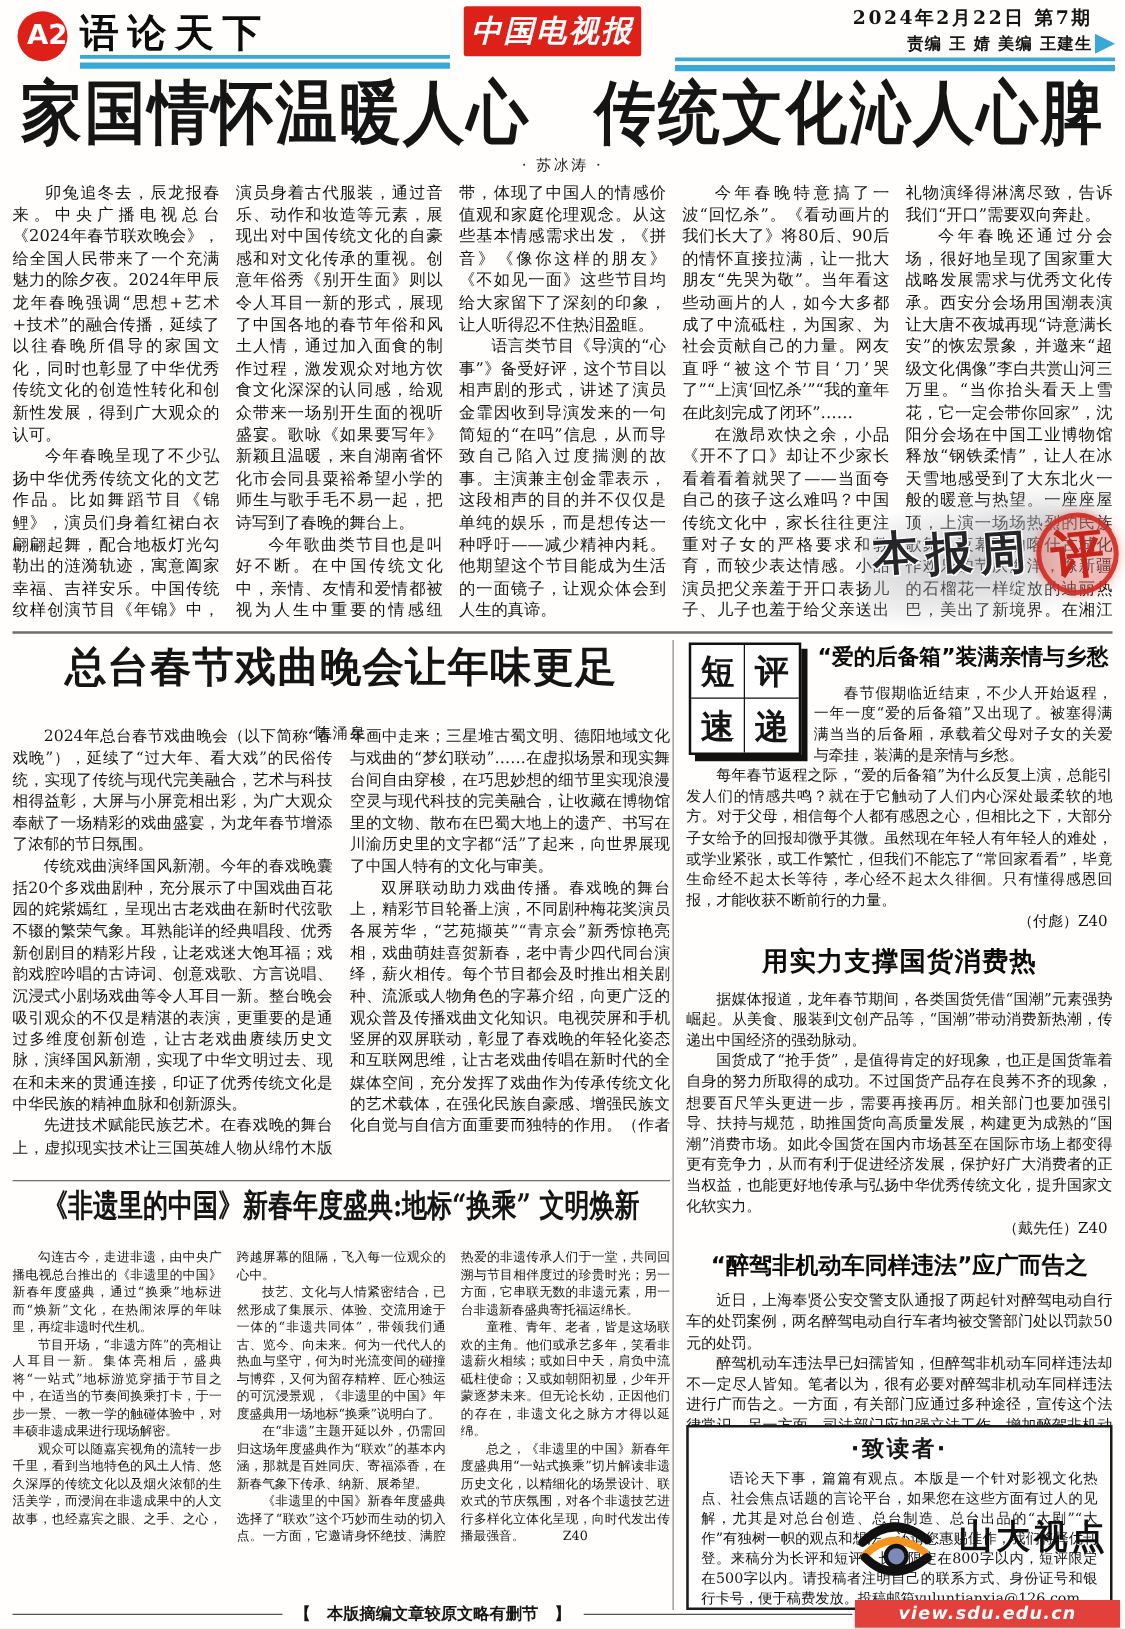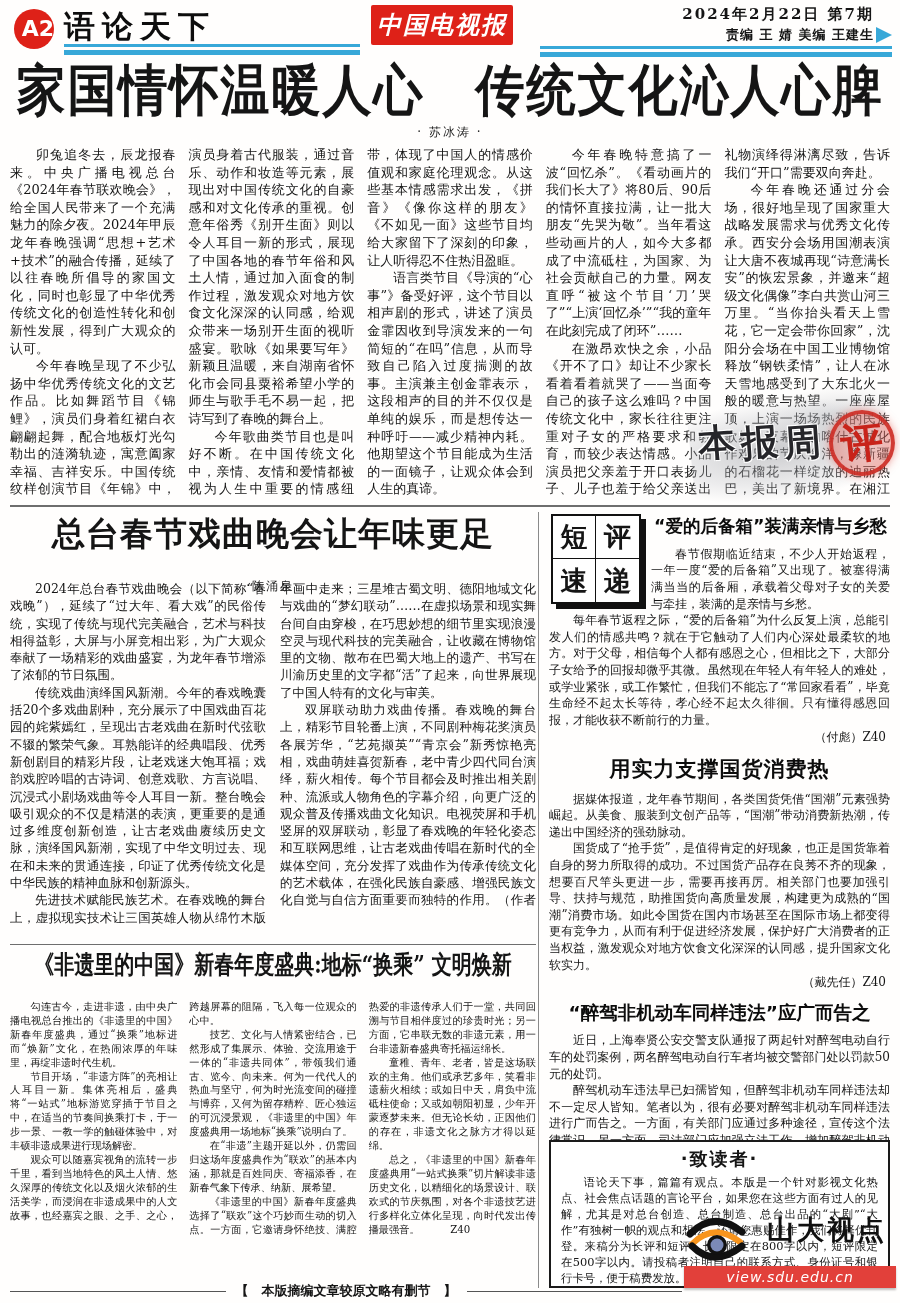--- a/index.html
+++ b/index.html
@@ -91,22 +91,22 @@
   
   .footer { position:absolute; left:10px; top:1282px; width:672px; display:flex; align-items:center; }
   .footer .fl { flex:1; border-top:1.5px solid #555; }
   .footer .ft { padding:0 10px; font-size:13px; font-weight:bold; white-space:nowrap; }
 
   
   .logo { position:absolute; left:684px; top:1216px; width:212px; }
   .logo .row { display:flex; gap:19px; }
   .logo .name { font-family:"DejaVu Sans","Liberation Sans",sans-serif; font-weight:900;
         font-size:27px; letter-spacing:3px; color:#101010; line-height:1; padding-bottom:4px; }
-  .logo .bar { margin-top:2px; height:22px; background:#e2403a; color:#fff; text-align:center;
-        font-family:"DejaVu Sans","Liberation Sans",sans-serif; font-style:italic; font-weight:normal;
+  .logo .bar { margin-top:16px; height:22px; background:#e2403a; color:#fff; text-align:center;
+        font-family:"DejaVu Sans","Liberation Sans",sans-serif; font-style:italic; font-weight:bold;
         font-size:14px; line-height:22px; letter-spacing:1px;
         box-shadow:0 2px 2px rgba(0,0,0,.25); }
 </style>
 </head>
 <body>
 
 <div class="page">
 
   <div class="badge">A2</div>
   <div class="section-title">语论天下</div>
@@ -185,21 +185,21 @@
     <h3 class="t1">“爱的后备箱”装满亲情与乡愁</h3>
     <div class="txt">
         <p class="para">春节假期临近结束，不少人开始返程，一年一度“爱的后备箱”又出现了。被塞得满满当当的后备厢，承载着父母对子女的关爱与牵挂，装满的是亲情与乡愁。</p>
         <p class="para">每年春节返程之际，“爱的后备箱”为什么反复上演，总能引发人们的情感共鸣？就在于它触动了人们内心深处最柔软的地方。对于父母，相信每个人都有感恩之心，但相比之下，大部分子女给予的回报却微乎其微。虽然现在年轻人有年轻人的难处，或学业紧张，或工作繁忙，但我们不能忘了“常回家看看”，毕竟生命经不起太长等待，孝心经不起太久徘徊。只有懂得感恩回报，才能收获不断前行的力量。</p>
       </div>
     <div class="signoff">（付彪）Z40</div>
 
     <h3 class="t2">用实力支撑国货消费热</h3>
     <div class="txt">
         <p class="para">据媒体报道，龙年春节期间，各类国货凭借“国潮”元素强势崛起。从美食、服装到文创产品等，“国潮”带动消费新热潮，传递出中国经济的强劲脉动。</p>
-        <p class="para">国货成了“抢手货”，是值得肯定的好现象，也正是国货靠着自身的努力所取得的成功。不过国货产品存在良莠不齐的现象，想要百尺竿头更进一步，需要再接再厉。相关部门也要加强引导、扶持与规范，助推国货向高质量发展，构建更为成熟的“国潮”消费市场。如此令国货在国内市场甚至在国际市场上都变得更有竞争力，从而有利于促进经济发展，保护好广大消费者的正当权益，激发观众对地方饮食文化深深的认同感，提升国家文化软实力。</p>
+        <p class="para">国货成了“抢手货”，是值得肯定的好现象，也正是国货靠着自身的努力所取得的成功。不过国货产品存在良莠不齐的现象，想要百尺竿头更进一步，需要再接再厉。相关部门也要加强引导、扶持与规范，助推国货向高质量发展，构建更为成熟的“国潮”消费市场。如此令国货在国内市场甚至在国际市场上都变得更有竞争力，从而有利于促进经济发展，保护好广大消费者的正当权益，也能更好地传承与弘扬中华优秀传统文化，提升国家文化软实力。</p>
       </div>
     <div class="signoff">（戴先任）Z40</div>
 
     <h3 class="t3">“醉驾非机动车同样违法”应广而告之</h3>
     <div class="txt">
         <p class="para">近日，上海奉贤公安交警支队通报了两起针对醉驾电动自行车的处罚案例，两名醉驾电动自行车者均被交警部门处以罚款50元的处罚。</p>
         <p class="para">醉驾机动车违法早已妇孺皆知，但醉驾非机动车同样违法却不一定尽人皆知。笔者以为，很有必要对醉驾非机动车同样违法进行广而告之。一方面，有关部门应通过多种途径，宣传这个法律常识。另一方面，司法部门应加强立法工作，增加醉驾非机动车的违法成本，从根本上堵住这一交通违法漏洞。同时，交警部门要把查处醉驾非机动车列入常态化执法范畴，让“喝酒不骑车，骑车不喝酒”成为每位骑行者的自觉行为。如此，醉驾非机动车的违法行为才能得以有效遏制。</p>
       </div>
     <div class="signoff">（叶金福）Z40</div>
   </div>

